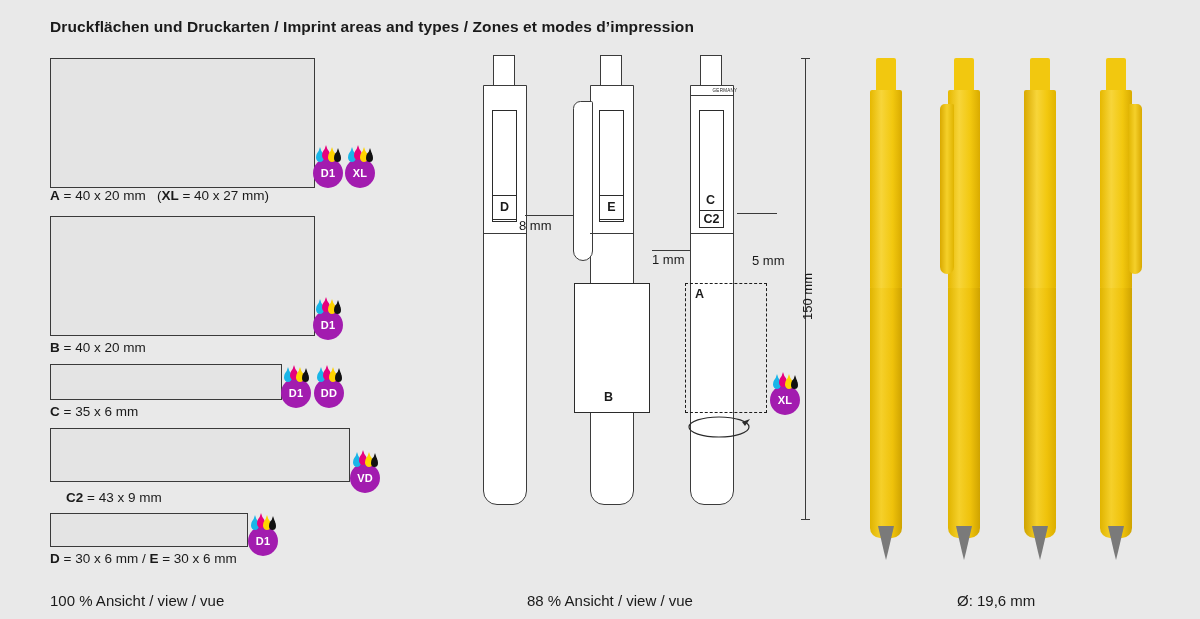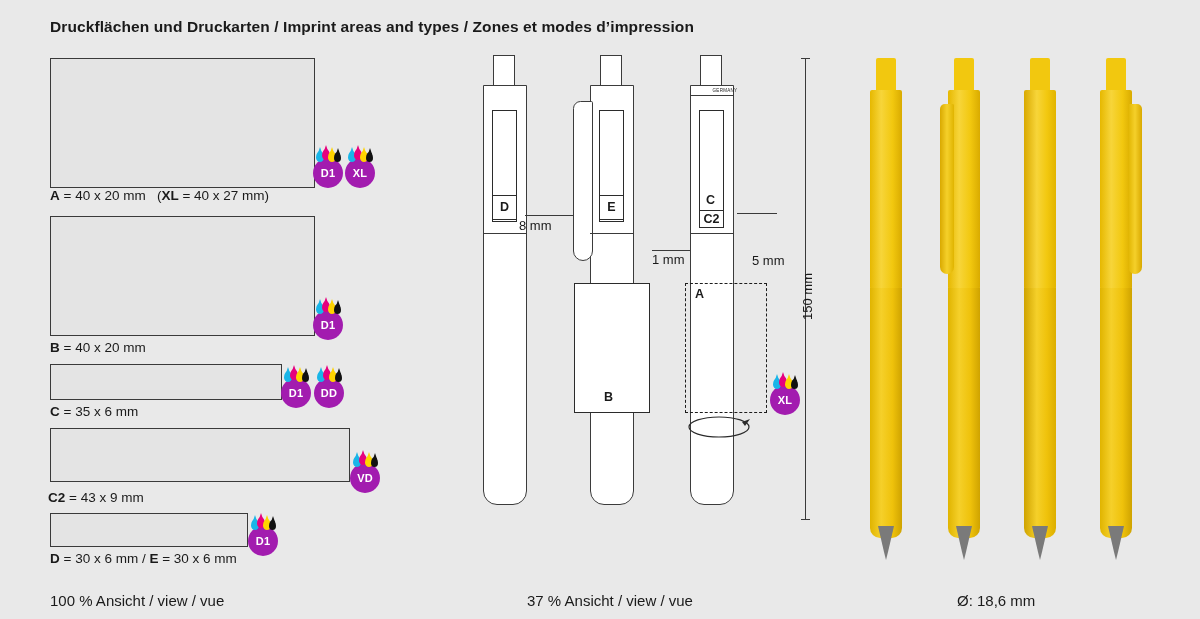--- a/index.html
+++ b/index.html
@@ -199,21 +199,21 @@
     <span class="drops">
       <span class="drop d-c"></span>
         <span class="drop d-m"></span>
         <span class="drop d-y"></span>
         <span class="drop d-k"></span>
     </span>
     <span>DD</span>
   </div>
 
   <div class="abs area-box" style="left:50px;top:428px;width:300px;height:54px;"></div>
-  <div class="abs area-label" style="left:48px;top:490px;">
+  <div class="abs area-label" style="left:66px;top:490px;">
     <b>C2</b> = 43 x 9 mm
   </div>
   <div class="badge" style="left:350px;top:463px;">
     <span class="drops">
       <span class="drop d-c"></span>
         <span class="drop d-m"></span>
         <span class="drop d-y"></span>
         <span class="drop d-k"></span>
     </span>
     <span>VD</span>
@@ -338,16 +338,16 @@
     <div class="ybody" style="left:8px;top:0px;width:20px;height:34px;background:#f2c80f;border-radius:2px 2px 0 0;"></div>
     <div class="ybody" style="left:2px;top:32px;width:32px;height:200px;background:linear-gradient(90deg,#e6b800 0%,#f7d53a 35%,#f2c80f 70%,#d9ab00 100%);"></div>
     <div class="ybody" style="left:30px;top:46px;width:14px;height:170px;background:linear-gradient(90deg,#e0b400 0%,#f5d02a 50%,#d9a900 100%);border-radius:2px 7px 10px 10px;"></div>
     <div class="ybody" style="left:2px;top:230px;width:32px;height:250px;background:linear-gradient(90deg,#e0b400 0%,#f5d02a 35%,#efc20b 70%,#cfa300 100%);border-radius:0 0 10px 10px;"></div>
     <svg class="abs" style="left:9px;top:468px;width:18px;height:34px;" viewBox="0 0 18 34">
       <path d="M1 0 L17 0 L11 26 L9 34 L7 26 Z" fill="#7a7a7a"></path>
     </svg>
   </div>
 
   <div class="footnote" style="left:50px;top:592px;">100 % Ansicht / view / vue</div>
-  <div class="footnote" style="left:527px;top:592px;">37 % Ansicht / view / vue</div>
-  <div class="footnote" style="left:957px;top:592px;">Ø: 18,6 mm</div>
+  <div class="footnote" style="left:527px;top:592px;">88 % Ansicht / view / vue</div>
+  <div class="footnote" style="left:957px;top:592px;">Ø: 19,6 mm</div>
 
 </div>
 
 </body></html>

